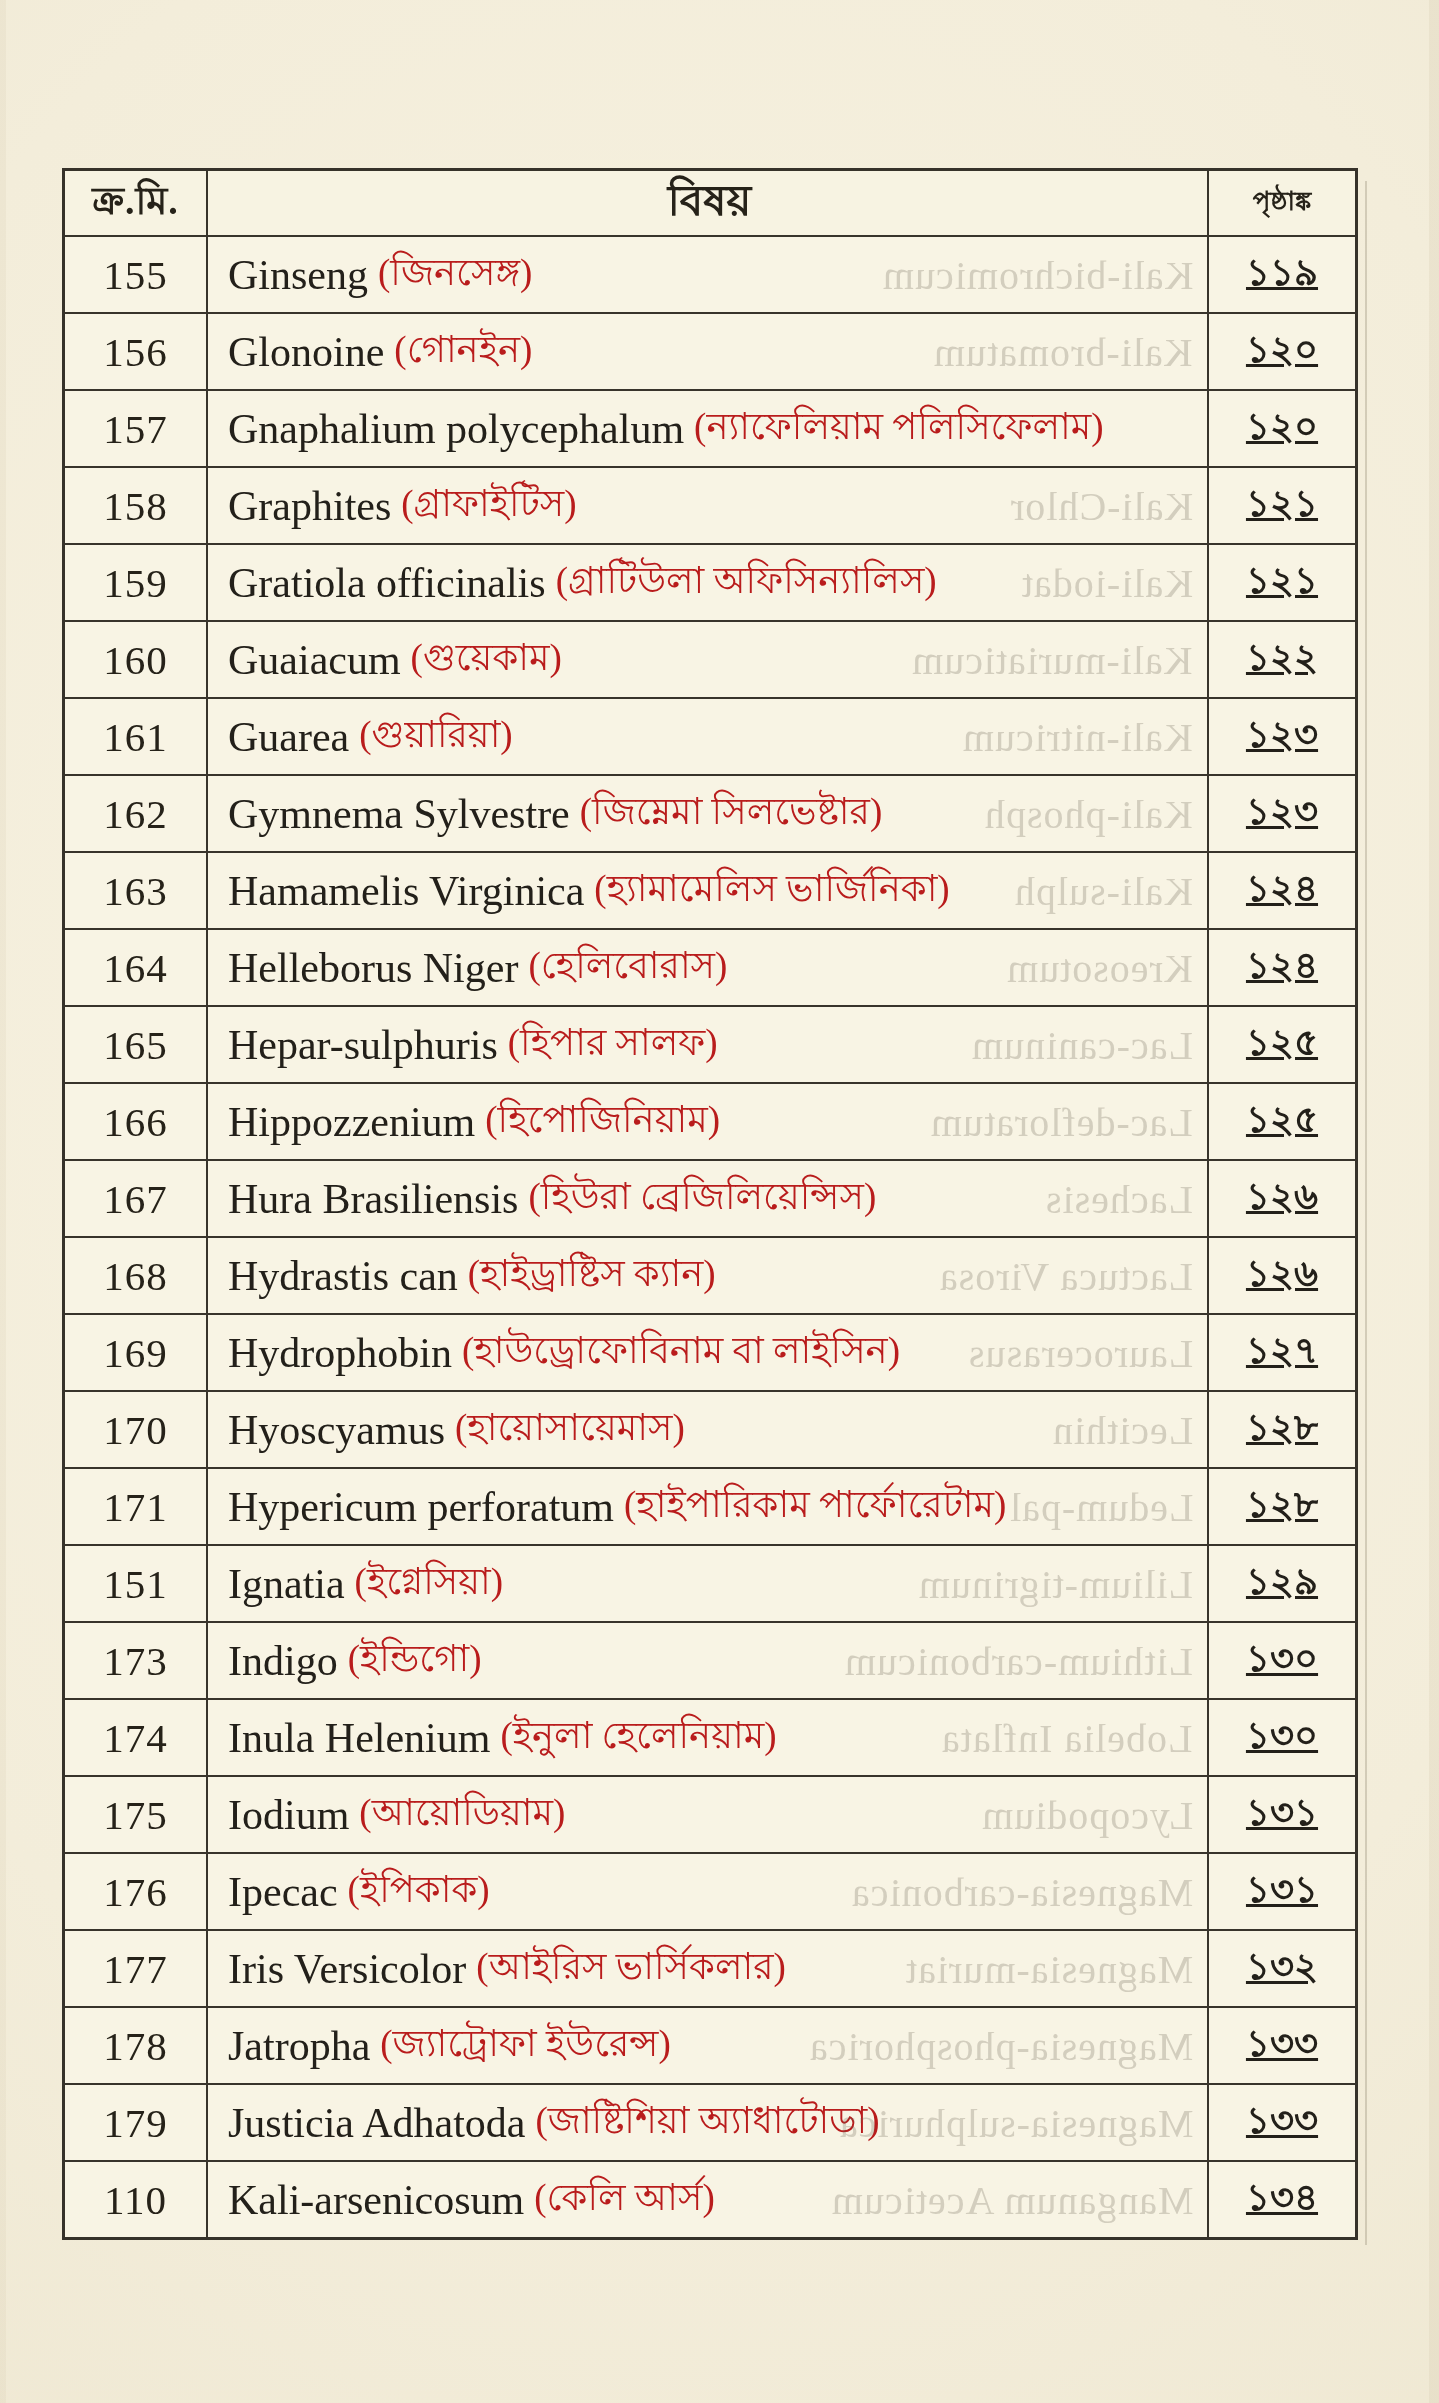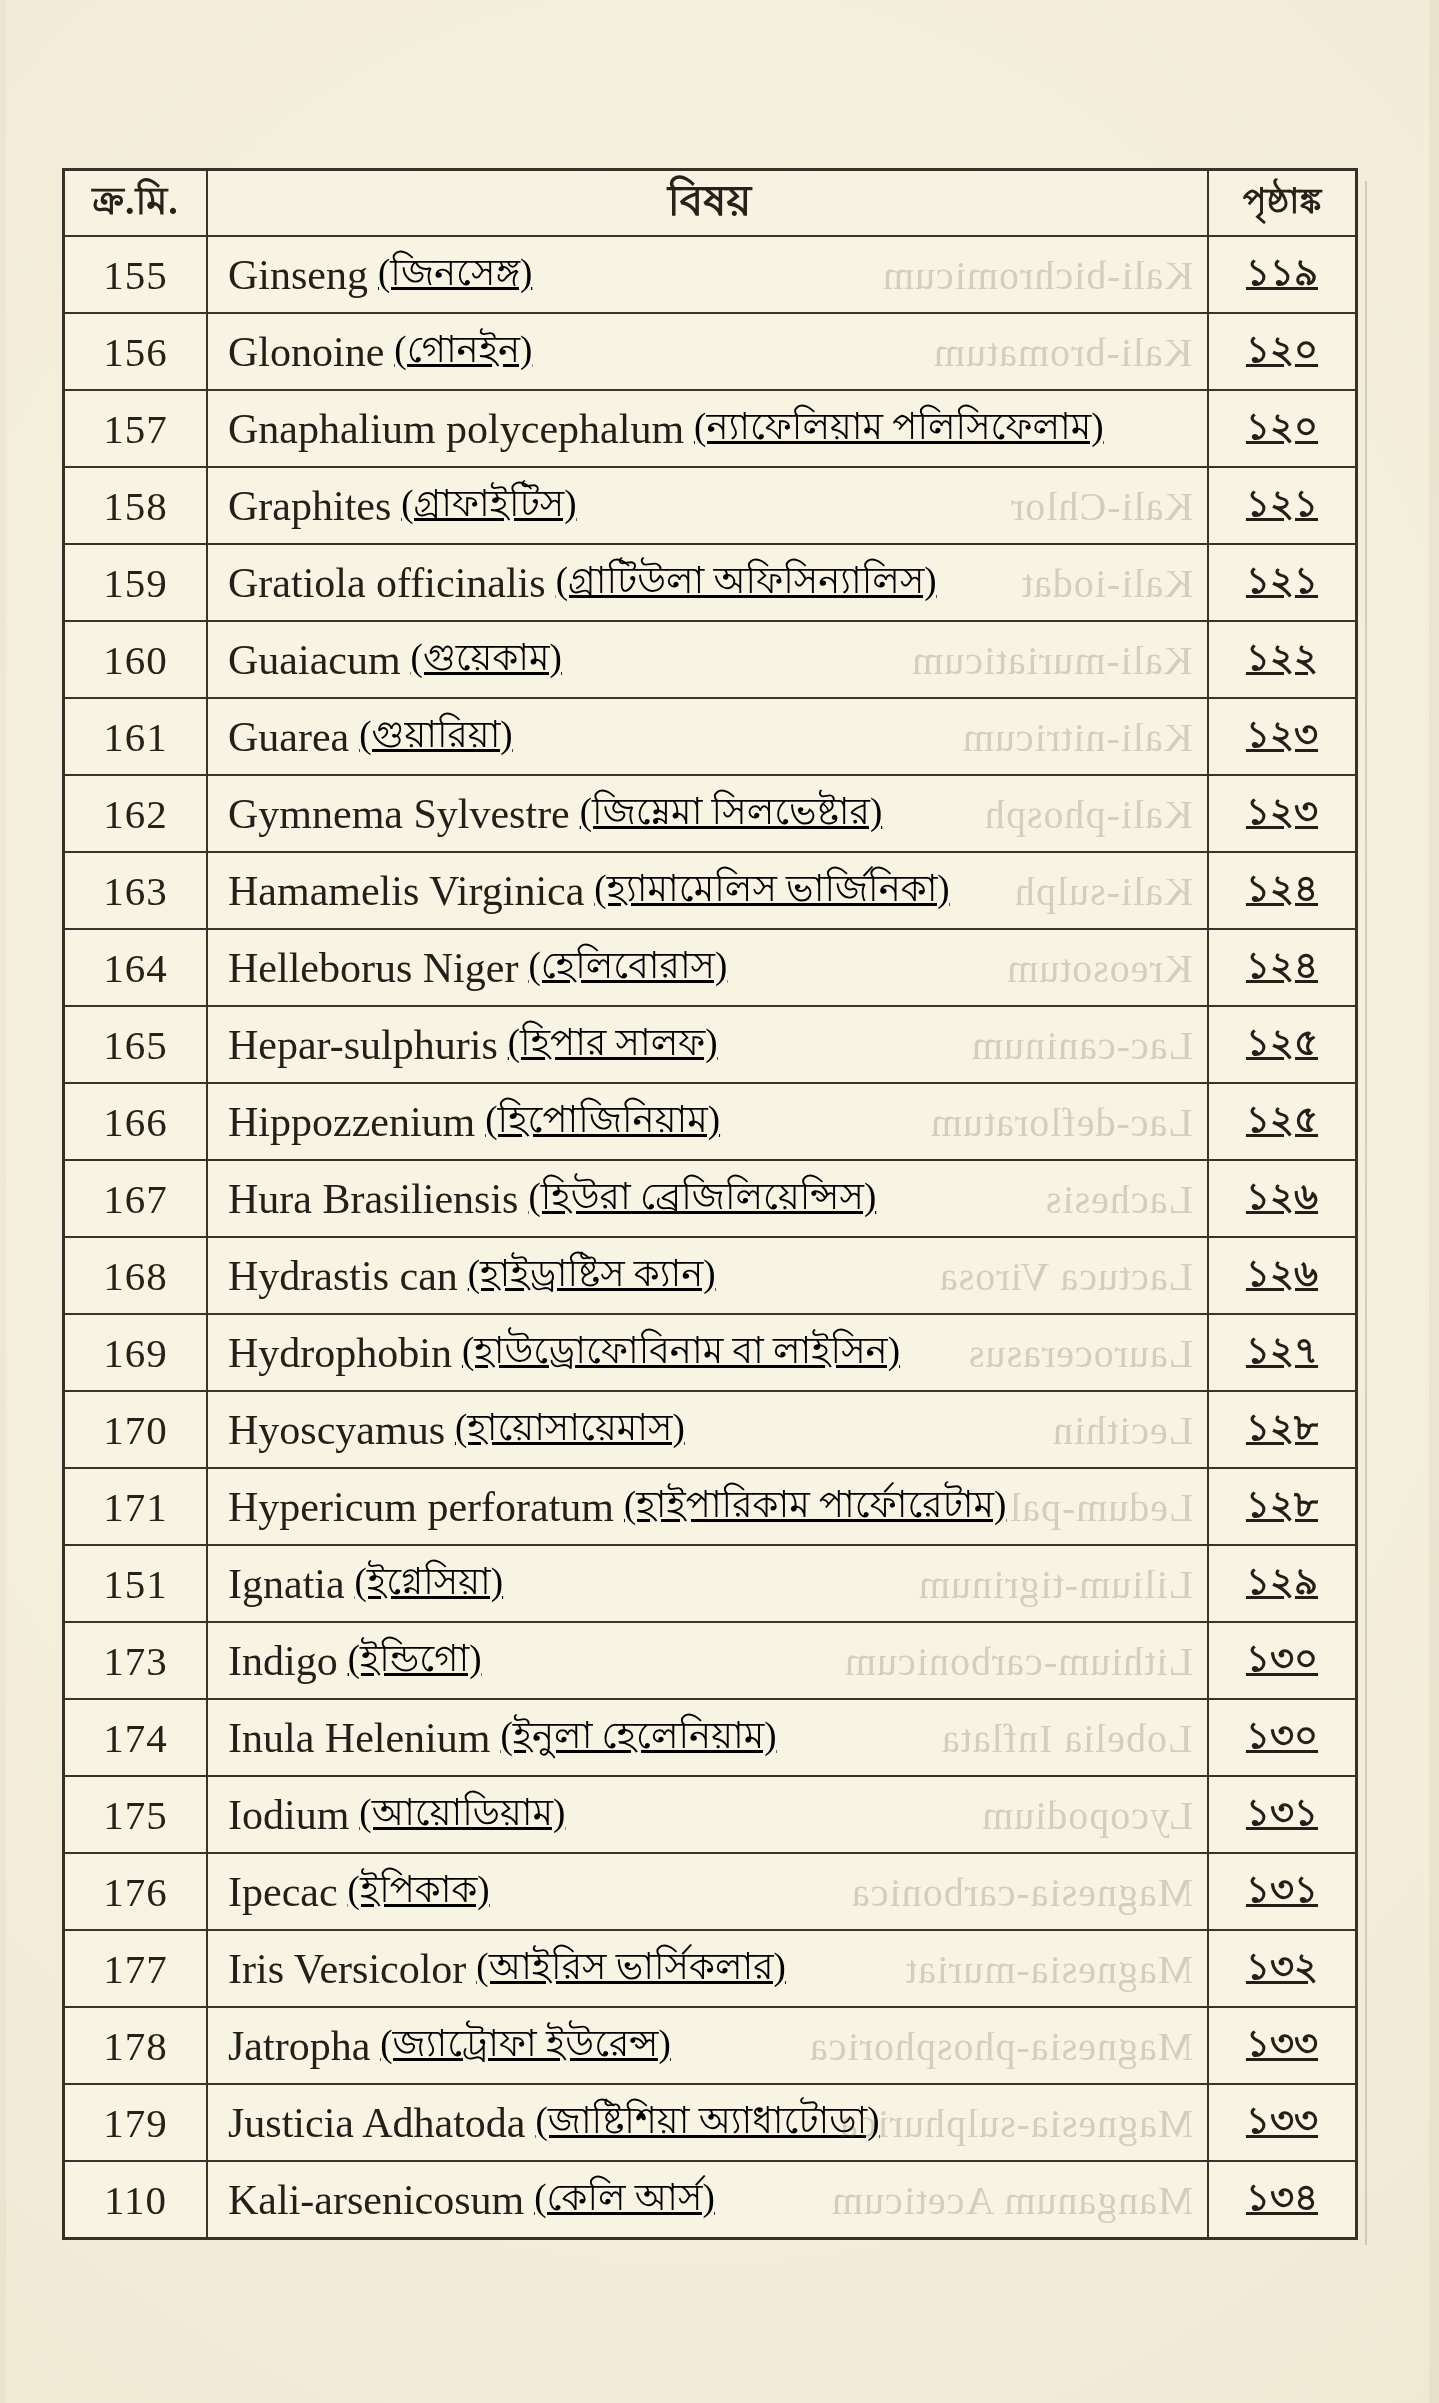--- a/index.html
+++ b/index.html
@@ -34,24 +34,24 @@
 
   .td{box-sizing:border-box;height:100%;display:flex;align-items:center;position:relative;}
   .td.serial{width:143px;justify-content:center;border-right:2px solid #38342b;
              font-size:41px;letter-spacing:1px;}
   .td.subject{flex:1;padding-left:20px;border-right:2px solid #38342b;overflow:hidden;white-space:nowrap;}
   .td.page{width:146px;justify-content:center;}
 
   .head .td{font-weight:bold;}
   .head .td.serial{font-size:38px;}
   .head .td.subject{justify-content:center;padding-left:4px;font-size:42px;}
-  .head .td.page{font-size:35px;}
+  .head .td.page{font-size:26px;}
 
   .en{font-size:42px;color:#23201a;}
-  .bn{font-size:37px;margin-left:10px;color:#000000;text-decoration:underline;}
+  .bn{font-size:37px;margin-left:10px;color:#b91c1c;}
   .pg{font-size:37px;font-weight:bold;color:#23201a;text-decoration:underline;}
 
   
   .ghost{
     position:absolute;right:14px;top:50%;
     transform:translateY(-50%) scaleX(-1);
     font-size:40px;color:rgba(104,98,82,.26);
     filter:blur(.6px);letter-spacing:1px;pointer-events:none;
   }
 </style>

